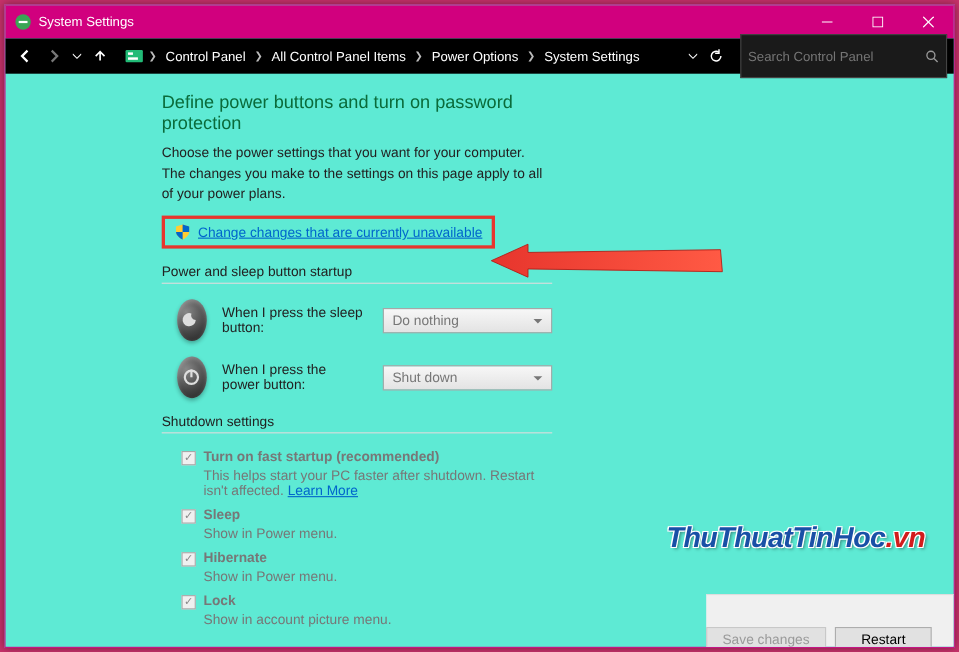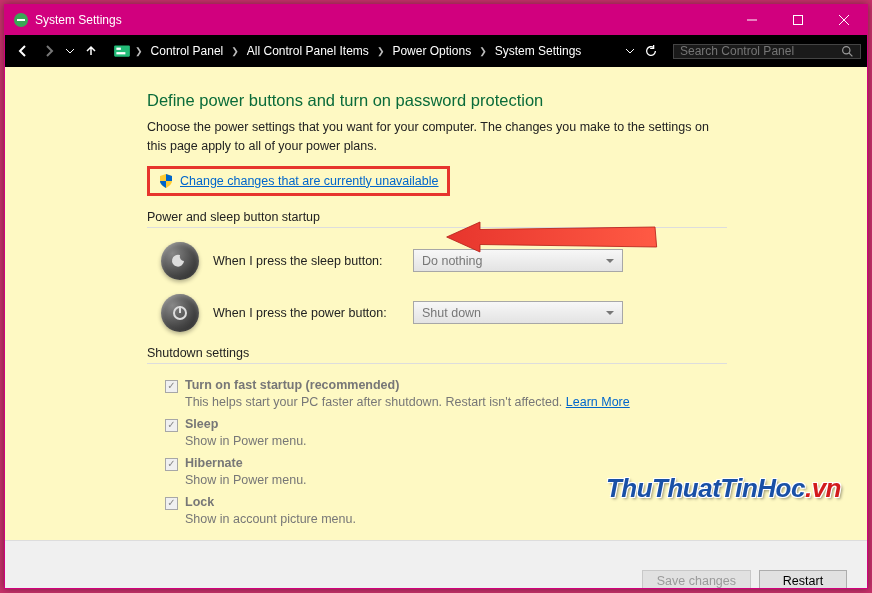--- a/index.html
+++ b/index.html
@@ -1,27 +1,27 @@
 <!DOCTYPE html>
 <html><head>
 <meta charset="utf-8">
 <style>
   * { box-sizing: border-box; margin: 0; padding: 0; font-family: "Segoe UI", Tahoma, sans-serif; }
   body { background: #c8326b; display:flex; align-items:center; justify-content:center; width:872px; height:593px; }
-  .window { width: 864px; height: 585px; background:#fef9c3; box-shadow: 0 0 8px rgba(0,0,0,.4); display:flex; flex-direction:column; border:1px solid #d1007e; }
+  .window { width: 864px; height: 585px; background:#5eead4; box-shadow: 0 0 8px rgba(0,0,0,.4); display:flex; flex-direction:column; border:1px solid #d1007e; }
   .titlebar { height:30px; background:#d1007e; color:#fff; display:flex; align-items:center; padding-left:8px; font-size:12px; }
   .titlebar .title-icon { width:16px; height:16px; margin-right:6px; }
   .titlebar .spacer { flex:1; }
   .win-btn { width:46px; height:30px; display:flex; align-items:center; justify-content:center; color:#fff; }
   .navbar { height:32px; background:#000; color:#fff; display:flex; align-items:center; padding:0 6px; font-size:12px; gap:2px; }
   .nav-ico { width:24px; height:24px; display:flex; align-items:center; justify-content:center; }
   .crumb { padding:0 4px; color:#fff; white-space:nowrap; }
   .crumb-sep { color:#bbb; padding:0 2px; font-size:9px; }
   .nav-spacer { flex:1; }
-  .searchbox { height:15px; width:188px; background:#1a1a1a; border:1px solid #444; display:flex; align-items:center; padding:0 6px; }
+  .searchbox { height:40px; width:188px; background:#1a1a1a; border:1px solid #444; display:flex; align-items:center; padding:0 6px; }
   .searchbox input { flex:1; background:transparent; border:none; outline:none; color:#999; font-size:12px; }
   .content { flex:1; overflow:auto; padding:24px 140px 10px 142px; font-size:12.5px; color:#222; }
   .heading { color:#0a6b3a; font-size:16.5px; font-weight:400; margin-bottom:8px; }
   .desc { line-height:1.5; margin-bottom:10px; }
   .highlight-box { border:3px solid #e7352d; padding:4px 8px; display:inline-flex; align-items:center; gap:6px; margin-bottom:6px; position:relative; }
   .highlight-box a { color:#0066cc; text-decoration:underline; font-size:12.5px; }
   .arrow-wrap { position:absolute; left:420px; top:150px; width:260px; height:40px; pointer-events:none; }
   .section-label { font-size:12.5px; color:#222; margin-top:8px; }
   .section-rule { border:none; border-top:1px solid #ddd; margin-top:3px; margin-bottom:14px; }
   .pwr-row { display:flex; align-items:center; gap:14px; margin-left:14px; margin-bottom:14px; }
@@ -34,21 +34,21 @@
   .chk { width:13px; height:13px; border:1px solid #a7a7a7; background:#f0f0f0; display:inline-flex; align-items:center; justify-content:center; margin-top:2px; }
   .chk.checked::after { content:"✓"; font-size:10px; color:#888; line-height:1; }
   .chk-sub { margin-left:20px; color:#777; font-size:12.5px; margin-bottom:8px; }
   .chk-sub a { color:#0066cc; text-decoration:underline; }
   .footer { height:48px; border-top:1px solid #ddd; background:#f0f0f0; display:flex; align-items:center; justify-content:flex-end; padding-right:20px; gap:8px; }
   .btn { height:23px; min-width:88px; border:1px solid #adadad; background:#e1e1e1; font-size:12.5px; padding:0 14px; display:inline-flex; align-items:center; justify-content:center;margin-top:33px; }
   .btn.disabled { color:#9a9a9a; border-color:#c8c8c8; }
   .watermark { position:absolute; right:26px; bottom:84px; font-size:26px; font-weight:800; font-style:italic; color:#1950a6; text-shadow: -1px -1px 0 #fff, 1px -1px 0 #fff, -1px 1px 0 #fff, 1px 1px 0 #fff, 2px 2px 3px rgba(0,0,0,.4); letter-spacing:-0.5px; pointer-events:none; }
   .watermark .vn { color:#d21c1c; }
   .cp-ico { width:18px; height:18px; }
-  .window-inner { position:relative; flex:1; display:flex; flex-direction:column; overflow:hidden; }
+  .window-inner { position:relative; flex:1; display:flex; flex-direction:row; overflow:hidden;align-items:flex-end; }
 </style>
 </head>
 <body>
 
 <div class="window">
   <div class="titlebar">
     <svg class="title-icon" viewBox="0 0 16 16">
         <circle cx="8" cy="8" r="7" fill="#3aa655"></circle>
         <rect x="4" y="7" width="8" height="2" fill="#fff"></rect>
       </svg>

